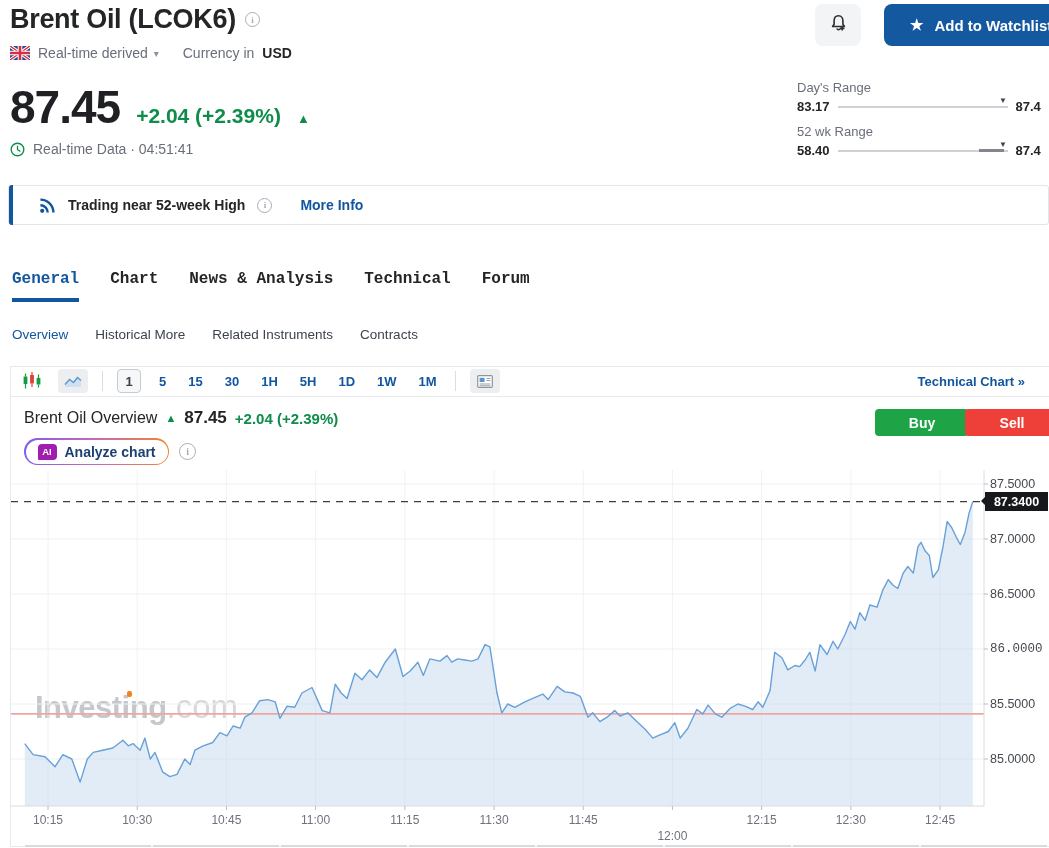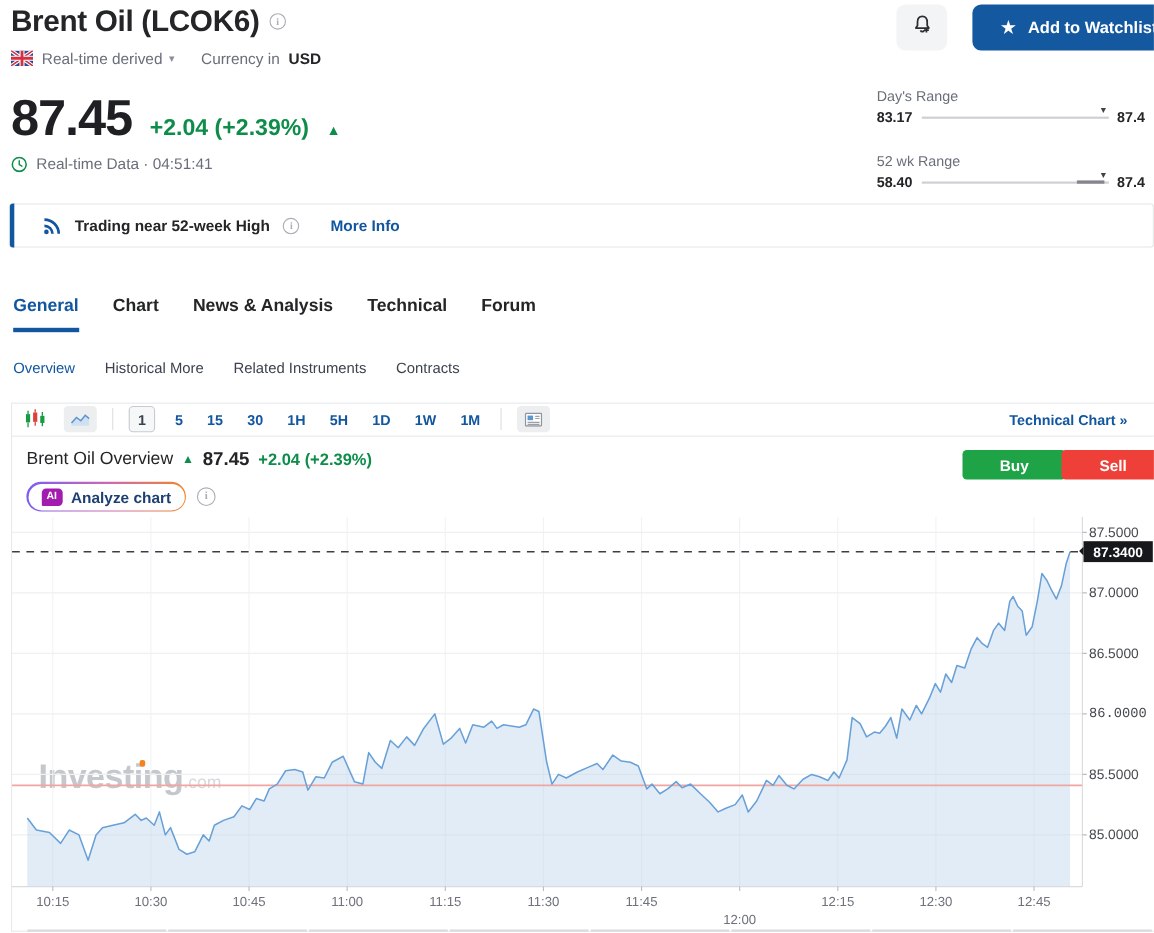--- a/index.html
+++ b/index.html
@@ -42,21 +42,21 @@
 
   
   .banner { left:8px; top:185px; width:1041px; height:40px; border:1px solid #e3e5e8;
     border-radius:3px; background:#fff; display:flex; align-items:center; padding-left:30px; gap:12px; }
   .banner-accent { position:absolute; left:0; top:-1px; bottom:-1px; width:4px; background:#1256a0;
     border-radius:3px 0 0 3px; }
   .banner-text { font-size:14px; font-weight:700; color:#232526; }
   .banner-link { font-size:14px; font-weight:700; color:#1256a0; margin-left:16px; cursor:pointer; }
 
   
-  .tabs { left:12px; top:270px; gap:31px; }
+  .tabs { left:12px; top:270px; gap:31px;font-family:Liberation Mono, monospace; }
   .tab { font-size:16px; font-weight:700; color:#232526; cursor:pointer; position:relative; padding-bottom:14px; }
   .tab.active { color:#1256a0; }
   .tab.active::after { content:""; position:absolute; left:0; right:0; bottom:0; height:4px; background:#1256a0; }
   .subtabs { left:12px; top:327px; gap:27px; }
   .subtab { font-size:13.5px; color:#3c434e; cursor:pointer; }
   .subtab.active { color:#1256a0; }
 
   
   .widget { left:10px; top:366px; width:1042px; height:481px; border:1px solid #e7e9ec; background:#fff; }
   .toolbar { left:10px; top:366px; width:1042px; height:31px; border-bottom:1px solid #e7e9ec;
@@ -83,21 +83,21 @@
   .ai-pill-wrap { left:24px; top:438px; gap:10px; }
   .ai-pill { background:linear-gradient(90deg,#7c5cf0,#c96ab4,#f0852d); padding:1.5px; border-radius:14px; cursor:pointer; }
   .ai-pill-inner { background:#fff; border-radius:13px; height:24px; display:flex; align-items:center; gap:8px; padding:0 12px; }
   .ai-badge { width:19px; height:16px; background:#a21caf; border-radius:4px 4px 4px 1px; color:#fff;
     font-size:9.5px; font-weight:700; display:flex; align-items:center; justify-content:center; }
   .ai-label { font-size:14px; font-weight:700; color:#1d3f72; }
 
   
   .watermark { left:35px; top:688px; z-index:1; align-items:baseline; }
   .wm-main { font-size:31px; font-weight:700; color:#c4c7cb; letter-spacing:-0.5px; }
-  .wm-suffix { font-size:16px; color:#d6d8db;text-align:right; }
+  .wm-suffix { font-size:33px; color:#d6d8db;text-align:right; }
   .wm-dot { position:absolute; left:92px; top:3px; width:5px; height:6px; background:#f4821f; border-radius:2px; }
   #chart-svg { position:absolute; left:0; top:0; z-index:2; pointer-events:none; }
   .plot-hit { left:11px; top:470px; width:962px; height:336px; z-index:3; cursor:crosshair; }
   .ylab { position:absolute; left:990px; width:58px; font-size:12.5px; color:#45494f; z-index:2; }
   .xlab { position:absolute; width:44px; text-align:center; top:813px; font-size:12px; color:#6d727b; z-index:2; }
   .price-tag { position:absolute; left:985px; width:63px; height:19px; background:#17181b; color:#fff;
     font-size:12.5px; font-weight:700; display:flex; align-items:center; justify-content:center; z-index:4; }
   .price-tag::before { content:""; position:absolute; left:-4px; top:5px; border-right:4px solid #17181b;
     border-top:4.5px solid transparent; border-bottom:4.5px solid transparent; }
   .bottom-seg { position:absolute; top:845px; height:2px; background:#d8dadd; z-index:2; }
@@ -165,21 +165,21 @@
   <div class="abs" style="left:797px; top:80px;">
     <div class="range-label">Day's Range</div>
     <div class="flexr range-row">
       <span class="range-val">83.17</span>
       <span class="range-track">
           <span class="range-pin" style="left:95%;">▼</span>
         </span>
       <span class="range-val">87.4</span>
     </div>
   </div>
-  <div class="abs" style="left:797px; top:139px;">
+  <div class="abs" style="left:797px; top:124px;">
     <div class="range-label">52 wk Range</div>
     <div class="flexr range-row">
       <span class="range-val">58.40</span>
       <span class="range-track">
           <span class="seg"></span>
           <span class="range-pin" style="left:95%;">▼</span>
         </span>
       <span class="range-val">87.4</span>
     </div>
   </div>

